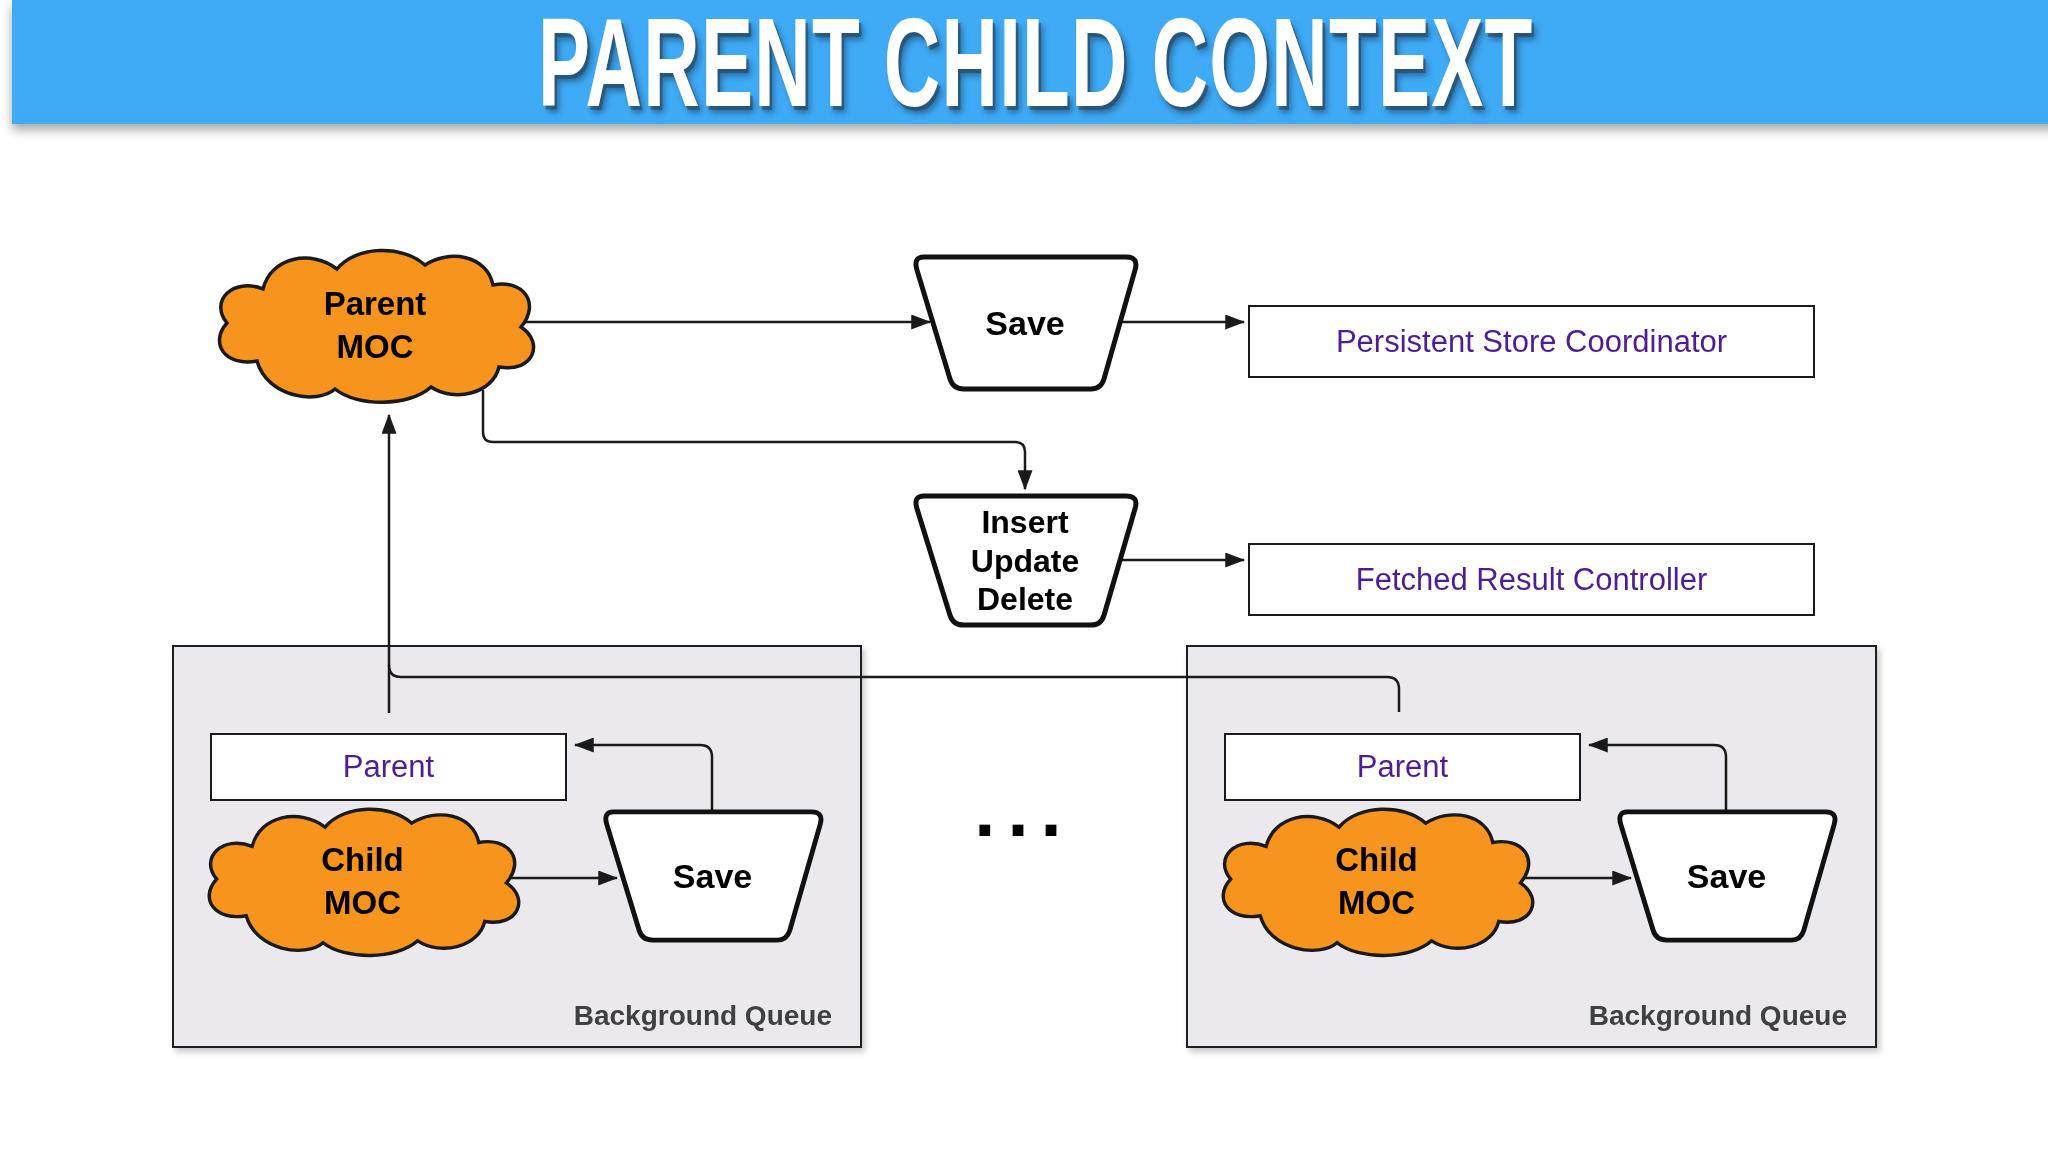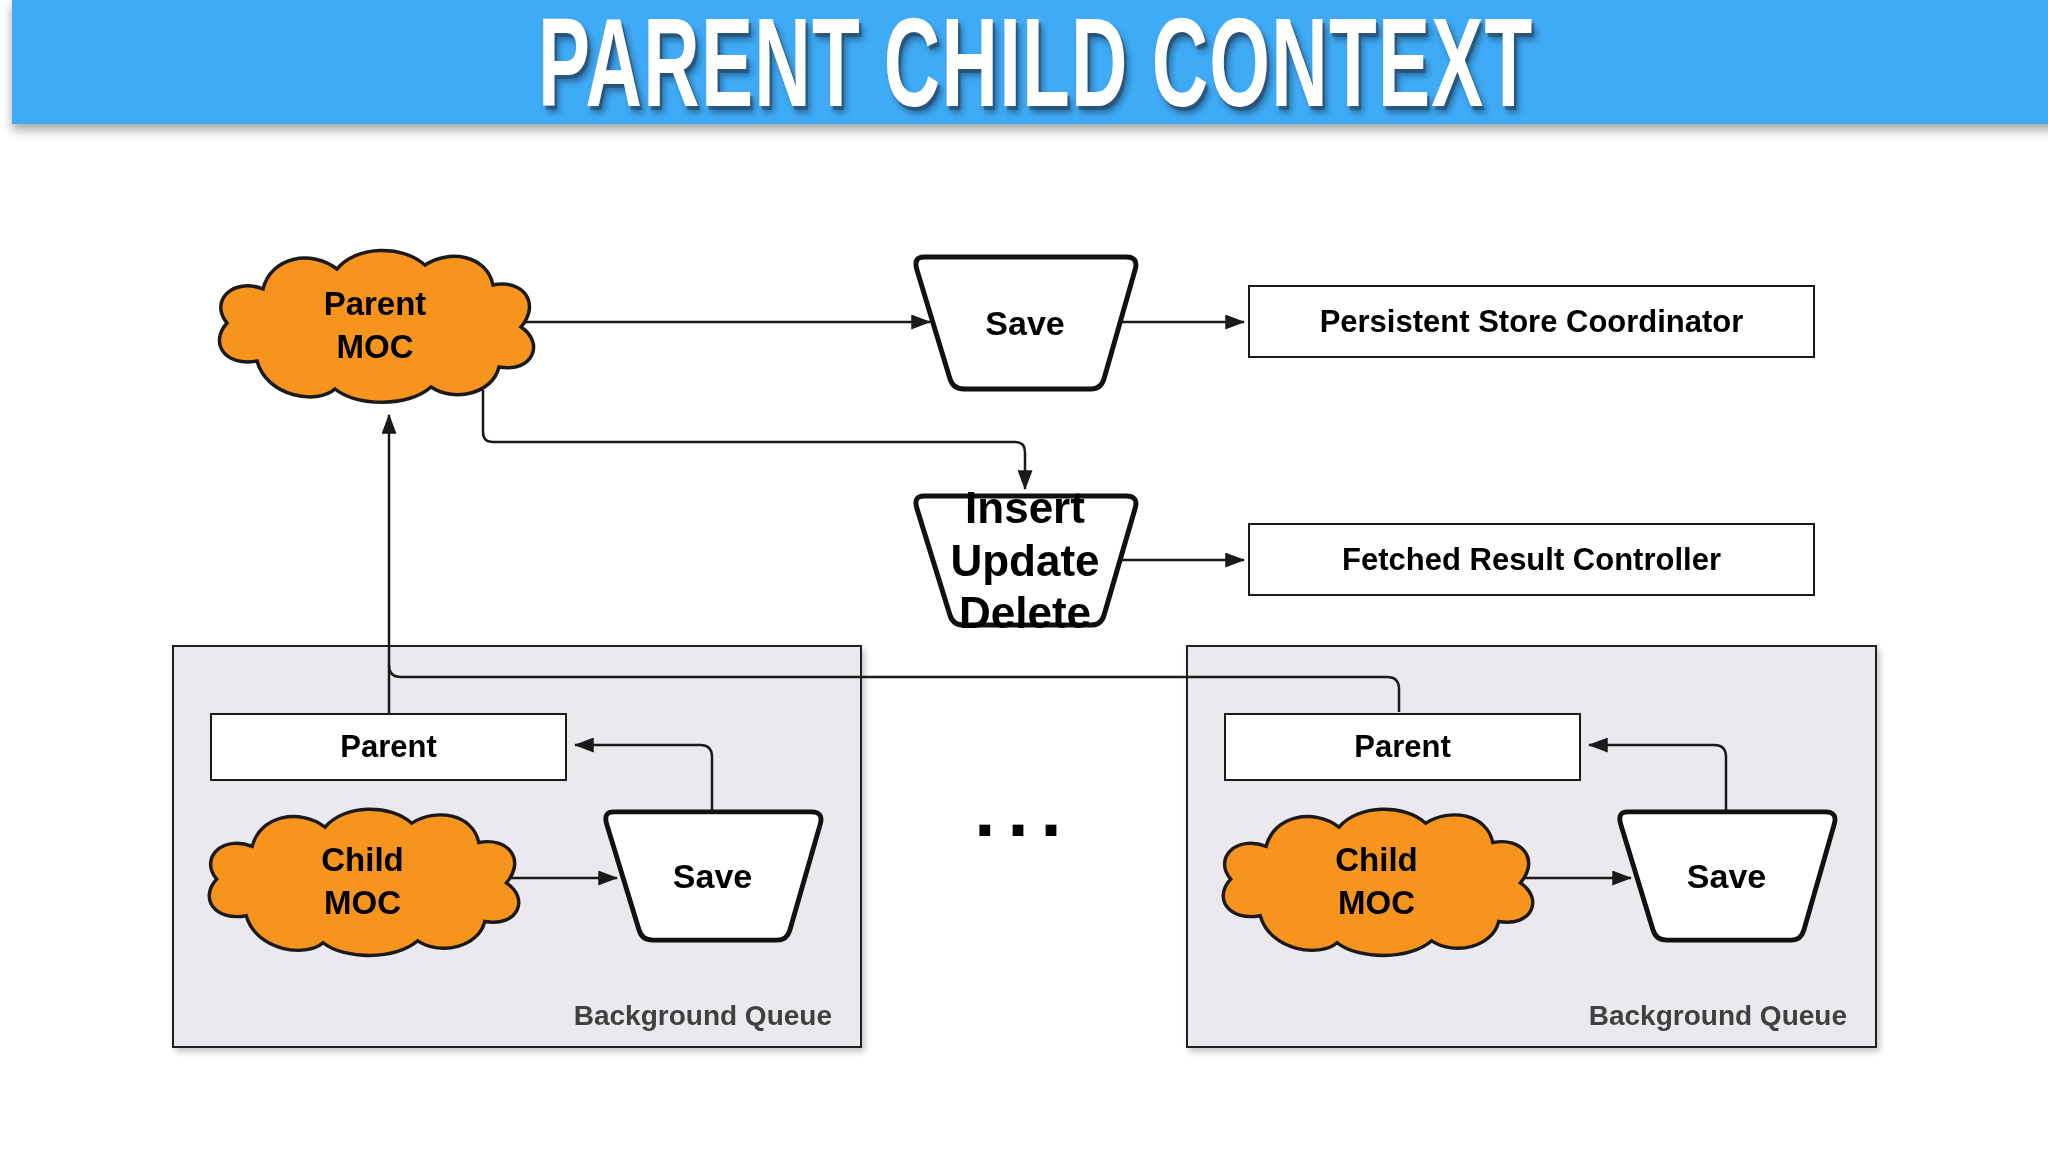--- a/index.html
+++ b/index.html
@@ -40,21 +40,21 @@
     font-size:28px;font-weight:bold;color:#404040;
   }
   .node-label{
     position:absolute;inset:0;display:flex;align-items:center;justify-content:center;
     font-weight:bold;color:#000;text-align:center;
   }
   .ml{white-space:pre-line;}
   .rect-node{
     position:absolute;background:#FFFFFF;border:2px solid var(--line);
     box-sizing:border-box;display:flex;align-items:center;justify-content:center;
-    font-weight:bold;color:#000000;
+    font-weight:normal;color:#4c1d95;margin-top:20px;
   }
   .shape-svg{position:absolute;overflow:visible;}
   .conn{position:absolute;left:0;top:0;pointer-events:none;}
   .ellipsis{
     position:absolute;left:944px;top:772px;width:160px;
     text-align:center;font-size:76px;font-weight:bold;color:#000;
     letter-spacing:12px;line-height:1;
   }
 </style>
 </head>
@@ -105,21 +105,21 @@
   </svg>
   <span class="node-label" style="font-size:34px;">Save</span>
 </div>
 
 <div class="rect-node" style="left:1248px;top:285px;width:567px;height:73px;font-size:31px;">Persistent Store Coordinator</div>
 
 <div class="abs" style="left:910px;top:492px;width:230px;height:138px;">
   <svg class="shape-svg" width="230" height="138" viewBox="0 0 230 140" preserveAspectRatio="none">
     <path d="M 14,4 L 216,4 Q 229,4 225,17 L 194,125 Q 191,135 181,135 L 54,135 Q 43,135 40,125 L 7,17 Q 3,4 14,4 Z" fill="#FFFFFF" stroke="#111111" stroke-width="5" stroke-linejoin="round"></path>
   </svg>
-  <span class="node-label ml" style="font-size:44px;line-height:1.2;">Insert
+  <span class="node-label ml" style="font-size:32px;line-height:1.2;">Insert
 Update
 Delete</span>
 </div>
 
 <div class="rect-node" style="left:1248px;top:523px;width:567px;height:73px;font-size:31px;text-align:right;">Fetched Result Controller</div>
 
 <div class="ellipsis">...</div>
 
 <div class="rect-node" style="left:210px;top:713px;width:357px;height:68px;font-size:31px;">Parent</div>
 

